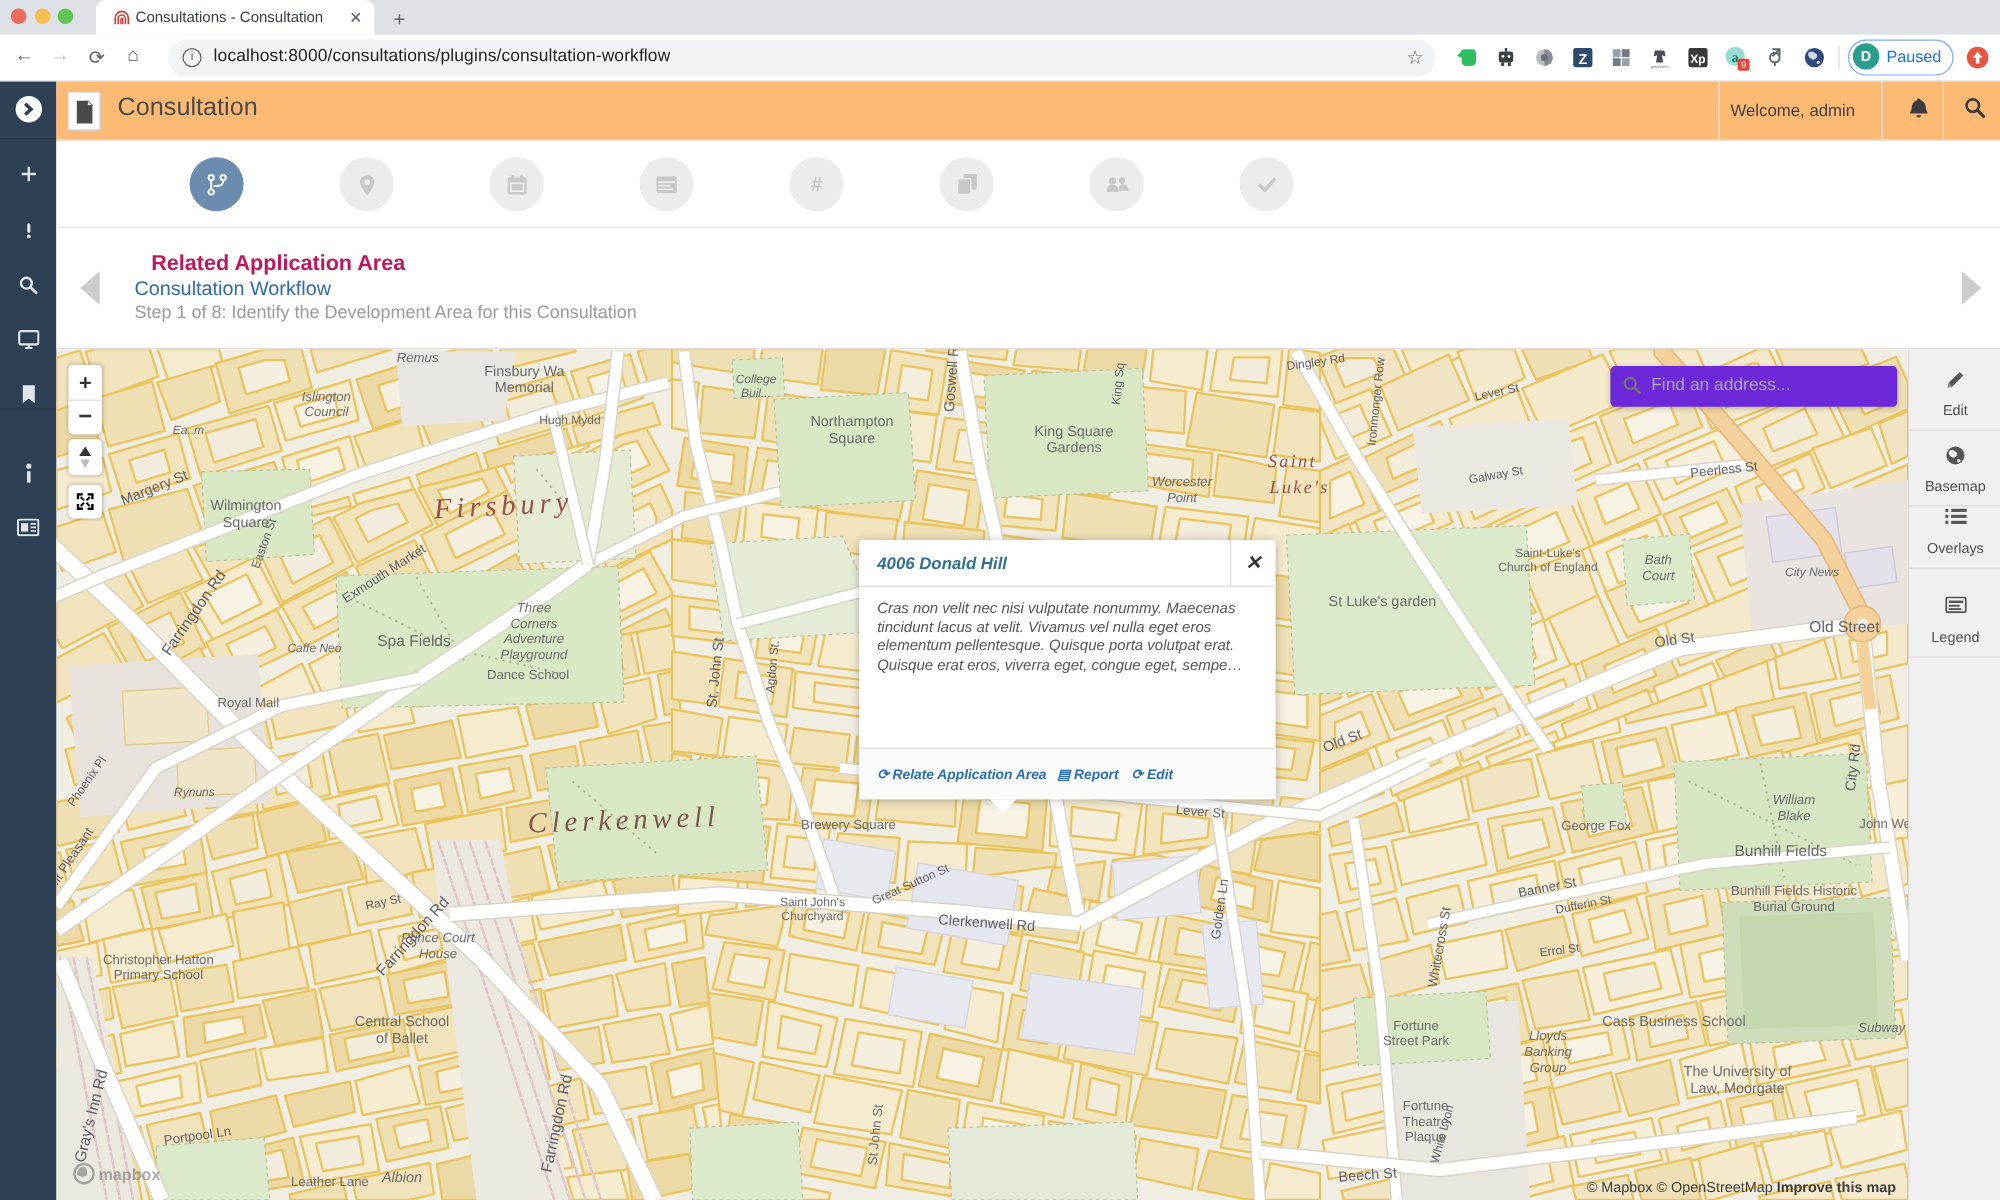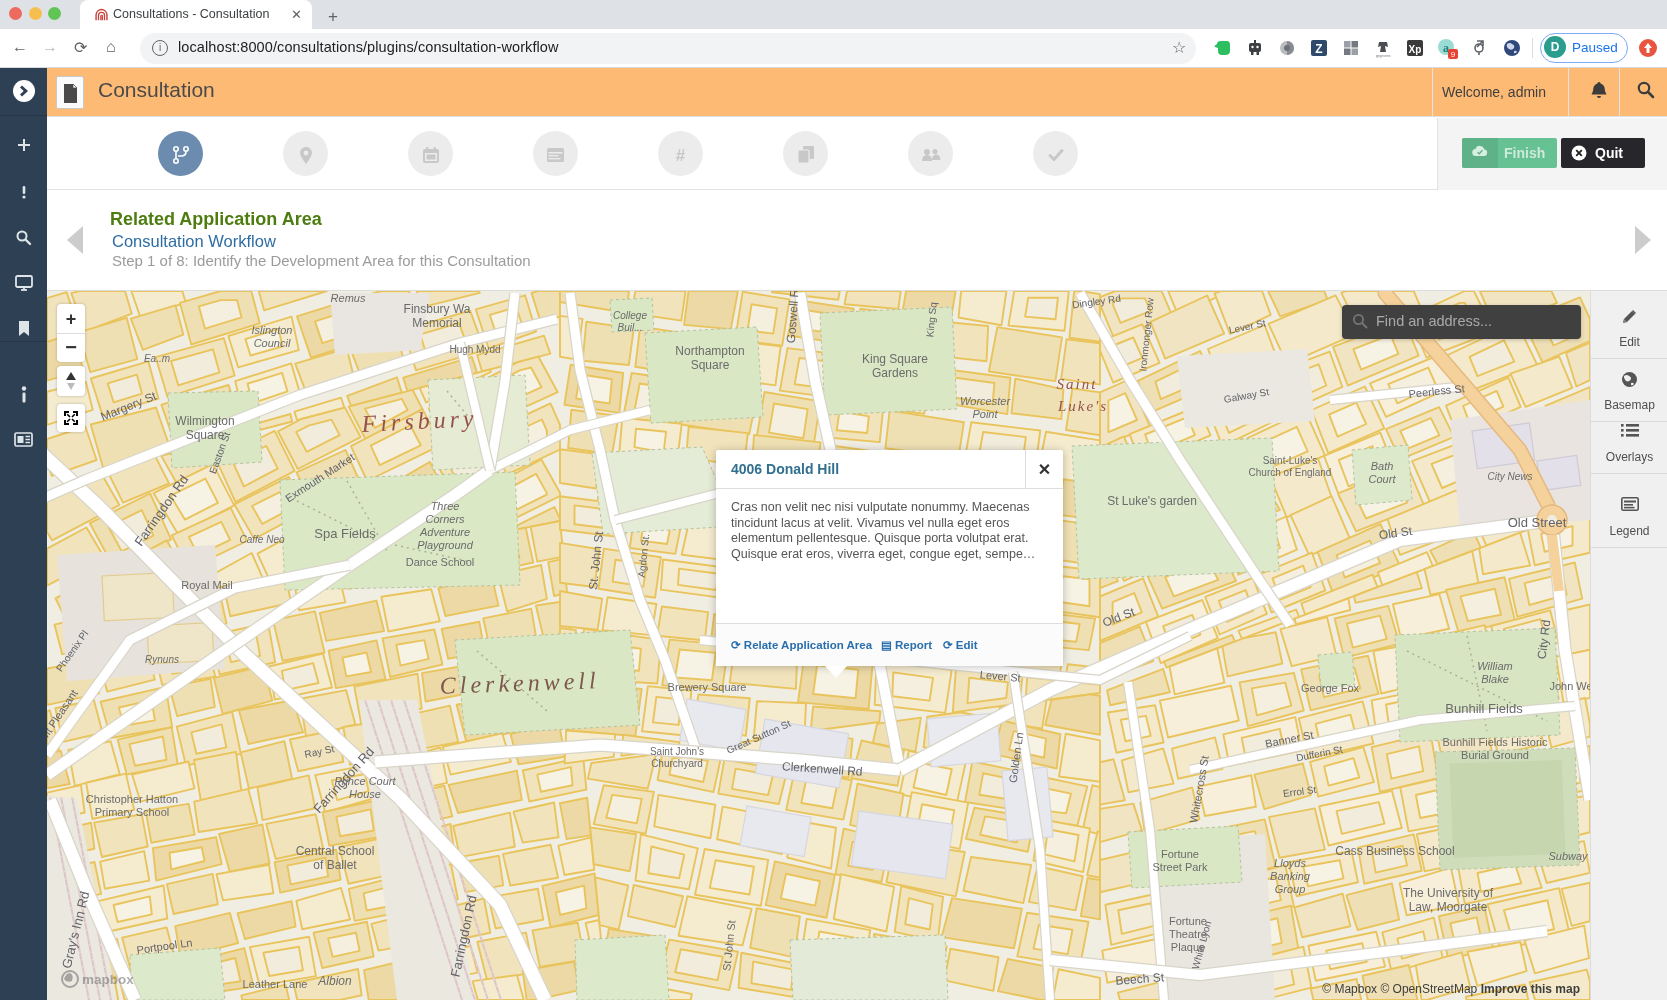--- a/index.html
+++ b/index.html
@@ -45,43 +45,43 @@
 #btn-finish .ic { position:absolute; left:0; top:0; width:36px; height:30px; background:#5fb287; border-radius:2px 0 0 2px; text-align:center; line-height:30px; font-size:13px; }
 #btn-finish .tx { position:absolute; left:42px; top:7px; font-weight:bold; font-size:14px; color:#cfe9db; }
 #btn-quit { position:absolute; left:123px; top:20px; width:84px; height:30px; background:#26262b; border-radius:2px; color:#fff; }
 #btn-quit .ic { position:absolute; left:10px; top:7px; font-size:15px; }
 #btn-quit .tx { position:absolute; left:34px; top:7px; font-weight:bold; font-size:14px; }
 
 #navstrip { position:absolute; left:47px; top:190px; width:1620px; height:101px; background:#fff; border-bottom:1px solid #dcdcdc; }
 .chev { position:absolute; top:36px; width:0; height:0; border-top:14px solid transparent; border-bottom:14px solid transparent; }
 #chevl { left:20px; border-right:16px solid #ccc; }
 #chevr { right:16px; border-left:16px solid #ccc; }
-#nav-title { position:absolute; left:63px; top:19px; font-size:18px; font-weight:bold; color:#4d7c0f; }
+#nav-title { position:absolute; left:79px; top:19px; font-size:18px; font-weight:bold; color:#be185d; }
 #nav-sub { position:absolute; left:65px; top:42px; font-size:16.5px; color:#2e6da4; }
 #nav-step { position:absolute; left:65px; top:62px; font-size:15px; color:#9b9b9b; }
 
 
 #map { position:absolute; left:47px; top:291px; width:1543px; height:709px; overflow:hidden; }
 #maprail { position:absolute; left:1590px; top:291px; width:77px; height:709px; background:#f0f0f0; border-left:1px solid #dcdcdc; }
 .railbtn { position:absolute; left:0; width:77px; height:63px; border-bottom:1px solid #d9d9d9; text-align:center; color:#4f4f4f; }
 .railbtn .rlbl { position:absolute; left:0; bottom:9px; width:77px; font-size:12px; color:#4f4f4f; }
 .railbtn .ric { position:absolute; left:0; top:12px; width:77px; font-size:16px; color:#555; }
 
 
 #zoomctl { position:absolute; left:10px; top:13px; width:28px; height:58px; background:#fff; border-radius:4px; box-shadow:0 0 3px rgba(0,0,0,.25); }
 #zoomctl .plus { position:absolute; top:1px; left:0; width:28px; height:28px; text-align:center; line-height:28px; font-size:18px; color:#333; font-weight:bold; }
 #zoomctl .minus { position:absolute; top:29px; left:0; width:28px; height:29px; border-top:1px solid #ddd; text-align:center; line-height:26px; font-size:20px; color:#333; font-weight:bold; }
 #tiltctl { position:absolute; left:10px; top:75px; width:28px; height:30px; background:#fff; border-radius:4px; box-shadow:0 0 3px rgba(0,0,0,.25); text-align:center; }
 #fsctl { position:absolute; left:10px; top:113px; width:28px; height:28px; background:#fff; border-radius:4px; box-shadow:0 0 3px rgba(0,0,0,.25); text-align:center; line-height:28px; }
-#addrbox { position:absolute; left:1295px; top:14px; width:239px; height:34px; background:#404040; border-radius:4px; box-shadow:0 1px 4px rgba(0,0,0,.2);padding-left:24px; }
+#addrbox { position:absolute; left:1295px; top:14px; width:239px; height:34px; background:#6d28d9; border-radius:4px; box-shadow:0 1px 4px rgba(0,0,0,.2);padding-left:24px; }
 #addrbox .mag { position:absolute; left:10px; top:8px; color:#757575; font-size:15px; font-weight:bold; }
 #addrbox .ph { position:absolute; left:34px; top:8px; color:#a9a9a9; font-size:14.5px; }
 
 
-#popup { position:absolute; left:669px; top:159px; width:347px; height:216px; background:#fff; box-shadow:0 1px 8px rgba(0,0,0,.25); border-radius:2px; }
+#popup { position:absolute; left:669px; top:159px; width:347px; height:216px; background:#fff; box-shadow:0 1px 8px rgba(0,0,0,.25); border-radius:2px;font-style:italic; }
 #popup .hd { position:absolute; left:0; top:0; width:347px; height:39px; border-bottom:1px solid #ddd; }
 #popup .hd .t { position:absolute; left:15px; top:11px; font-size:14px; font-weight:bold; color:#31708f; }
 #popup .hd .vx { position:absolute; right:0; top:0; width:38px; height:39px; border-left:1px solid #ddd; text-align:center; line-height:39px; font-size:16px; color:#333; font-weight:bold; }
 #popup .bd { position:absolute; left:15px; top:50px; width:322px; font-size:12.5px; line-height:15.5px; color:#555; }
 #popup .meta { position:absolute; left:15px; top:132px; width:322px; font-size:12.5px; line-height:16px; color:#8a8a8a; }
 #popup .meta a { color:#3b87c8; text-decoration:none; }
 #popup .ft { position:absolute; left:0; top:173px; width:347px; height:43px; border-top:1px solid #ddd; background:#fbfbfb; }
 #popup .ft .lk { position:absolute; top:14px; font-size:11.5px; font-weight:bold; color:#2a6fad; }
 #ptr { position:absolute; left:778px; top:375px; width:0; height:0; border-left:11px solid transparent; border-right:11px solid transparent; border-top:12px solid #fff; }
 
@@ -265,36 +265,20 @@
         </svg></div>
     <div class="wfc" style="left:861px;background:#ececec;"><svg width="20" height="16" viewBox="0 0 20 16" style="">
           <circle cx="6" cy="5" r="3" fill="#c8c8c8"></circle>
           <path d="M1 14 q0 -6 5 -6 q5 0 5 6 Z" fill="#c8c8c8"></path>
           <circle cx="14" cy="4.5" r="2.6" fill="#c8c8c8"></circle>
           <path d="M11 13 q0 -5.5 4.3 -5.5 q4 0 4 5.5 Z" fill="#c8c8c8"></path>
         </svg></div>
     <div class="wfc" style="left:986px;background:#ececec;"><svg width="18" height="18" viewBox="0 0 18 18" style="">
           <path d="M3 9.5 L7 13.5 L15 4.5" fill="none" stroke="#c8c8c8" stroke-width="3" stroke-linecap="round" stroke-linejoin="round"></path>
         </svg></div>
-    <div id="wfpanel">
-      <div id="btn-finish">
-          <div class="ic"><svg width="16" height="12" viewBox="0 0 16 12" style="">
-              <path d="M4 11 a3.5 3.5 0 0 1 -0.5 -7 a4.5 4.5 0 0 1 8.7 0.5 a3.2 3.2 0 0 1 -0.6 6.5 Z" fill="#d7eee1"></path>
-              <path d="M5.5 7.2 L7.2 8.8 L10.5 5.2" fill="none" stroke="#5fb287" stroke-width="1.3"></path>
-            </svg></div>
-          <div class="tx">Finish</div>
-        </div>
-      <div id="btn-quit">
-          <div class="ic"><svg width="16" height="16" viewBox="0 0 16 16" style="">
-              <circle cx="8" cy="8" r="7.5" fill="#fff"></circle>
-              <path d="M5.2 5.2 L10.8 10.8 M10.8 5.2 L5.2 10.8" stroke="#211f1f" stroke-width="1.8"></path>
-            </svg></div>
-          <div class="tx">Quit</div>
-        </div>
-    </div>
   </div>
 
   <div id="navstrip">
     <div class="chev" id="chevl"></div>
     <div class="chev" id="chevr"></div>
     <div id="nav-title">Related Application Area</div>
     <div id="nav-sub">Consultation Workflow</div>
     <div id="nav-step">Step 1 of 8: Identify the Development Area for this Consultation</div>
   </div>
 

